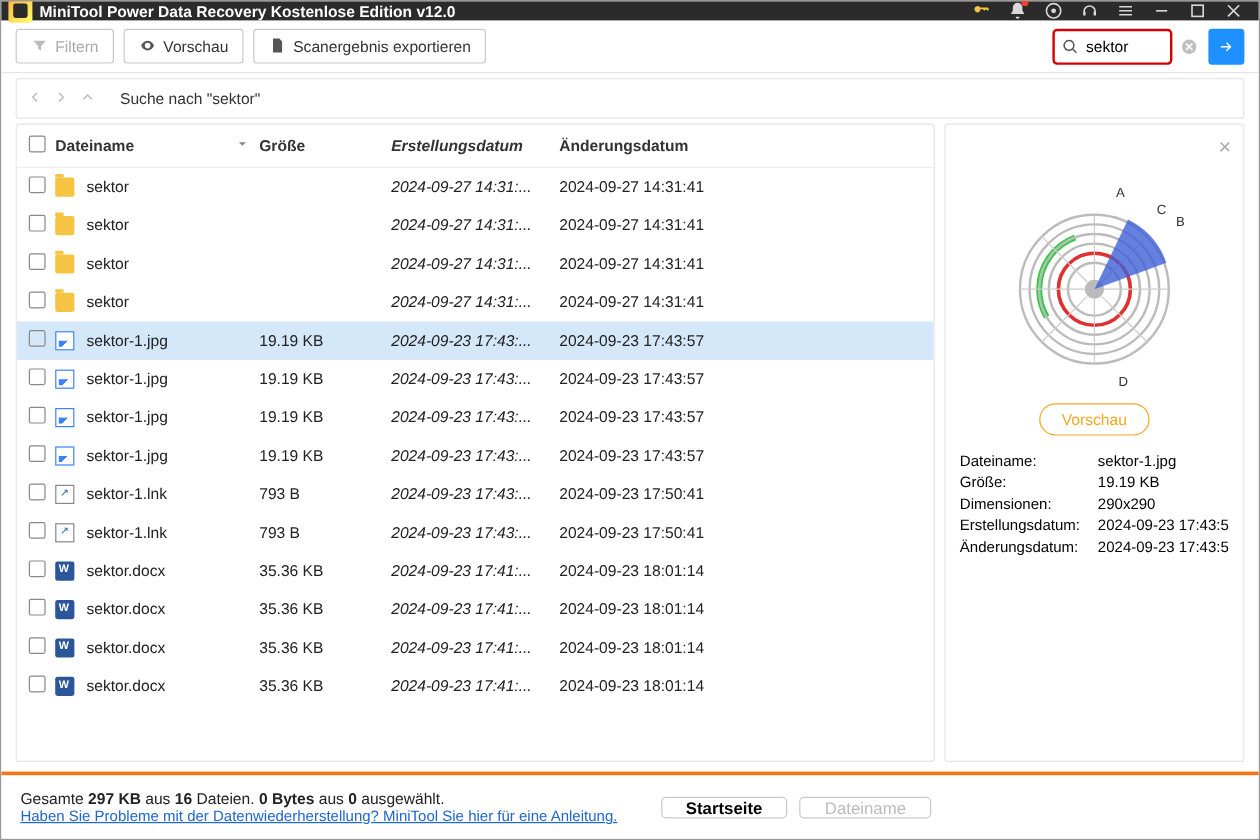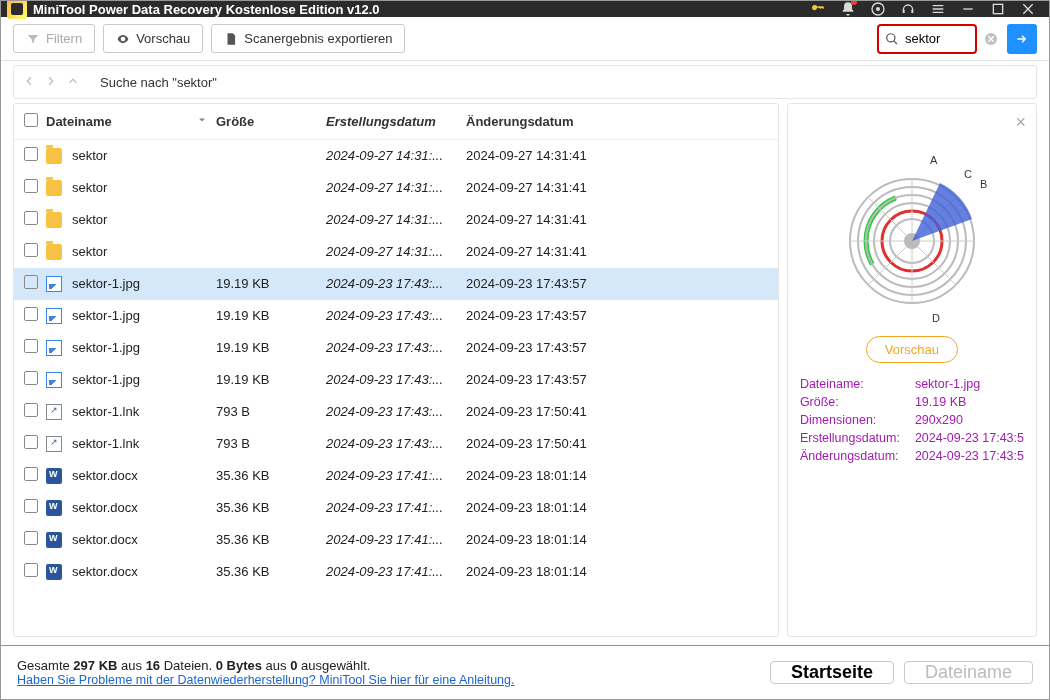--- a/index.html
+++ b/index.html
@@ -6,21 +6,21 @@
 body { font-family: "Segoe UI", Arial, sans-serif; font-size: 13px; color: #333; background: #fff; width: 1050px; height: 700px; overflow: hidden; border: 1px solid #999; display: flex; flex-direction: column; }
 .titlebar { background: #2b2b2b; color: #fff; height: 16px; display: flex; align-items: center; padding: 0 6px; }
 .titlebar .logo { width: 20px; height: 20px; margin-right: 6px; background: linear-gradient(135deg,#ffb347,#ff6); border-radius: 3px; position: relative; }
 .titlebar .logo::after{content:"";position:absolute;inset:4px;background:#2b2b2b;border-radius:2px;}
 .titlebar .title { font-weight: 600; font-size: 13px; flex:0 0 auto; }
 .titlebar .spacer { flex: 1; }
 .tb-icon { width: 30px; height: 32px; display: flex; align-items: center; justify-content: center; cursor: pointer; position:relative;}
 .tb-icon svg { width: 16px; height: 16px; fill: #d9d9d9; }
 .tb-icon .dot{position:absolute;top:6px;right:6px;width:6px;height:6px;background:#ff3b30;border-radius:50%;}
 .toolbar { height: 44px; display: flex; align-items: center; padding: 0 12px; border-bottom: 1px solid #e5e5e5; gap: 8px; }
-.btn { border: 1px solid #c9c9c9; background: #fff; border-radius: 3px; padding: 6px 12px; font-size: 13px; display: flex; align-items: center; gap: 6px; cursor: pointer; color:#333;}
+.btn { border: 1px solid #c9c9c9; background: #fff; border-radius: 3px; padding: 6px 12px; font-size: 13px; display: flex; gap: 6px; cursor: pointer; color:#333;}
 .btn svg { width: 14px; height: 14px; fill: #555; }
 .btn.disabled { color: #aaa; }
 .btn.disabled svg { fill: #bbb; }
 .toolbar .spacer { flex: 1; }
 .searchgrp { display:flex; align-items:center; }
 .searchbox { display: flex; align-items: center; border: 2px solid #d40000; border-radius: 4px; padding: 3px 6px; width: 100px; height:30px;}
 .searchbox svg { width: 14px; height: 14px; fill: #555; flex-shrink:0; }
 .searchbox input { border: none; outline: none; font-size: 13px; width: 100%; margin-left: 6px; }
 .searchclear { width: 28px; height:30px; display:flex;align-items:center;justify-content:center; cursor:pointer;}
 .searchclear svg{width:16px;height:16px;fill:#c0c0c0;}
@@ -51,29 +51,29 @@
 .ficon.lnk::after{content:"↗";position:absolute;font-size:9px;color:#2b6cb0;left:3px;top:0;}
 .ficon.docx{background:#2b579a;border-radius:2px;position:relative;}
 .ficon.docx::after{content:"W";position:absolute;color:#fff;font-size:9px;font-weight:bold;left:3px;top:1px;}
 .tbody::-webkit-scrollbar{width:14px;}
 .tbody::-webkit-scrollbar-thumb{background:#c8c8c8;border-radius:7px;border:3px solid #fff;}
 .sidepanel { flex:0 0 250px; border:1px solid #e5e5e5; border-radius:3px; padding:12px; position:relative; display:flex; flex-direction:column; align-items:center;}
 .sidepanel .close { position:absolute; top:8px; right:10px; cursor:pointer; color:#aaa; font-size:18px;}
 .preview-img { width:160px; height:180px; margin:30px 0 10px 0; position:relative;}
 .preview-img svg{width:100%;height:100%;}
 .preview-btn { border:1px solid #f5a623; color:#f5a623; background:#fff; border-radius:16px; padding:5px 18px; font-size:13px; cursor:pointer; margin-bottom:14px;}
-.meta { width:100%; font-size:12.5px; color:#a21caf;}
+.meta { width:100%; font-size:12.5px; color:#000000;}
 .meta-row { display:flex; margin-bottom:4px;}
 .meta-row .k{flex:0 0 115px;}
 .meta-row .v{flex:1; white-space:nowrap; overflow:hidden;}
-.footer { border-top:1px solid #f97316; padding:12px 16px; display:flex; align-items:center; justify-content:space-between;}
+.footer { border-top:3px solid #f97316; padding:12px 16px; display:flex; align-items:center; justify-content:flex-start;gap:36px;}
 .footer-left { font-size:13px; color:#222;}
 .footer-left .link{ color:#1e66d0; text-decoration:underline; cursor:pointer; font-size:12.5px;}
 .footer-btns { display:flex; gap:10px;}
-.fbtn { border:1px solid #c9c9c9; background:#fff; border-radius:4px; padding:0 20px; font-size:18px; cursor:pointer;}
+.fbtn { border:1px solid #c9c9c9; background:#fff; border-radius:4px; padding:0 20px; font-size:14px; cursor:pointer;}
 .fbtn.primary{font-weight:600;}
 .fbtn.disabled{color:#bbb;}
 </style>
 </head>
 <body>
 
 <div class="titlebar">
   <div class="logo"></div>
   <div class="title">MiniTool Power Data Recovery Kostenlose Edition v12.0</div>
   <div class="spacer"></div>

